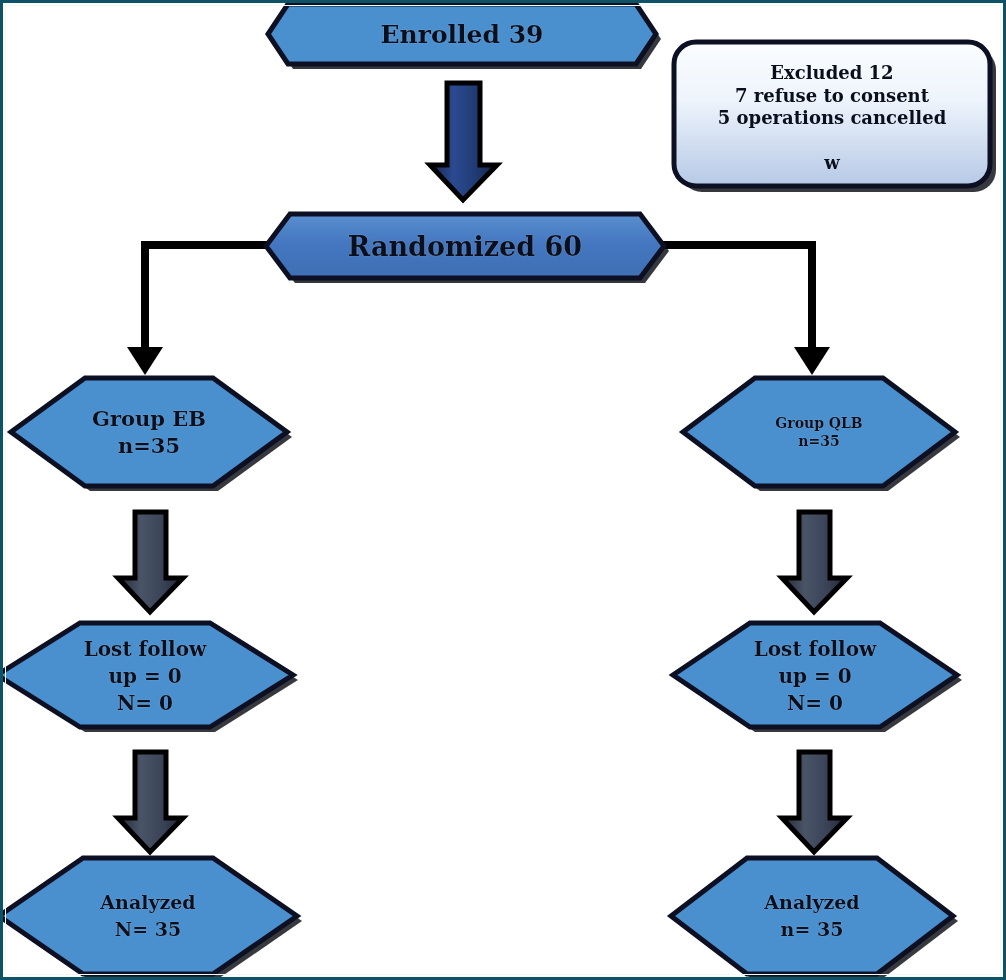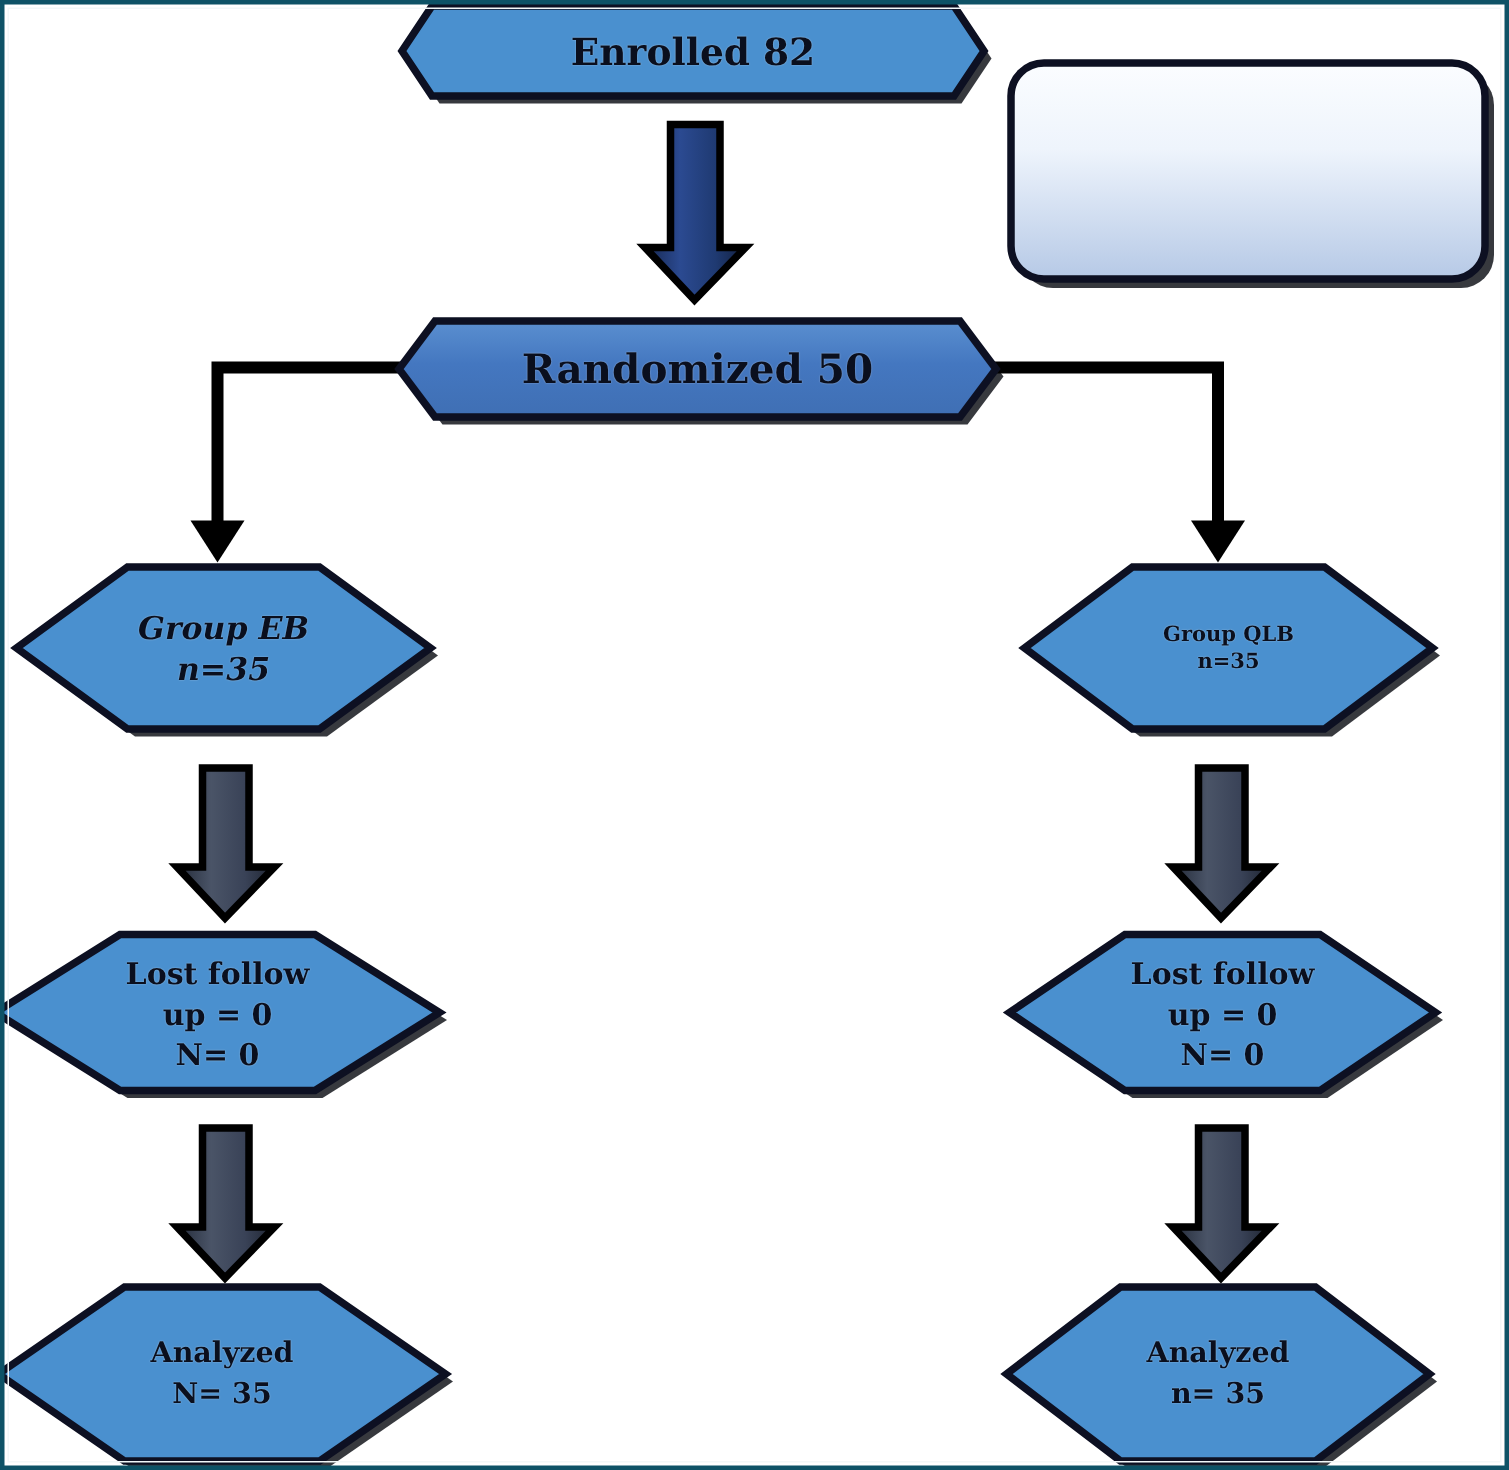--- a/index.html
+++ b/index.html
@@ -138,29 +138,36 @@
     <polygon points="80,623 210,623 293,675 210,727 80,727 -3,675" fill="#4a90cf" stroke="#0d1022" stroke-width="5"></polygon>
 
     <polygon points="750,623 880,623 957,675 880,727 750,727 673,675" fill="#4a90cf" stroke="#0d1022" stroke-width="5"></polygon>
 
     <polygon points="83,858 213,858 297,916 213,974 83,974 -1,916" fill="#4a90cf" stroke="#0d1022" stroke-width="5"></polygon>
 
     <polygon points="747,858 877,858 953,916 877,974 747,974 671,916" fill="#4a90cf" stroke="#0d1022" stroke-width="5"></polygon>
   </svg>
 
   <div class="node-label" style="left:268px; top:4px; width:388px; height:60px; font-size:25px;">
-    <span class="line">Enrolled 82</span>
+    <span class="line">Enrolled 39</span>
   </div>
 
+  <div class="node-label" style="left:674px; top:46px; width:316px; height:136px; font-size:18px; line-height:1.25; justify-content:flex-start; padding-top:16px; box-sizing:border-box;">
+    <span class="line">Excluded 12</span>
+    <span class="line">7 refuse to consent</span>
+    <span class="line">5 operations cancelled</span>
+    <span class="line" style="height:22px;"></span>
+    <span class="line">w</span>
+  </div>
 
   <div class="node-label" style="left:266px; top:214px; width:398px; height:64px; font-size:27px;">
-    <span class="line">Randomized 50</span>
+    <span class="line">Randomized 60</span>
   </div>
 
-  <div class="node-label" style="left:11px; top:385px; width:276px; height:94px; font-size:21px; line-height:1.3;font-style:italic;">
+  <div class="node-label" style="left:11px; top:385px; width:276px; height:94px; font-size:21px; line-height:1.3;">
     <span class="line">Group EB</span>
     <span class="line">n=35</span>
   </div>
 
   <div class="node-label" style="left:683px; top:385px; width:272px; height:94px; font-size:14px; line-height:1.3;">
     <span class="line">Group QLB</span>
     <span class="line">n=35</span>
   </div>
 
   <div class="node-label" style="left:-3px; top:628px; width:296px; height:96px; font-size:20px; line-height:1.35;">

